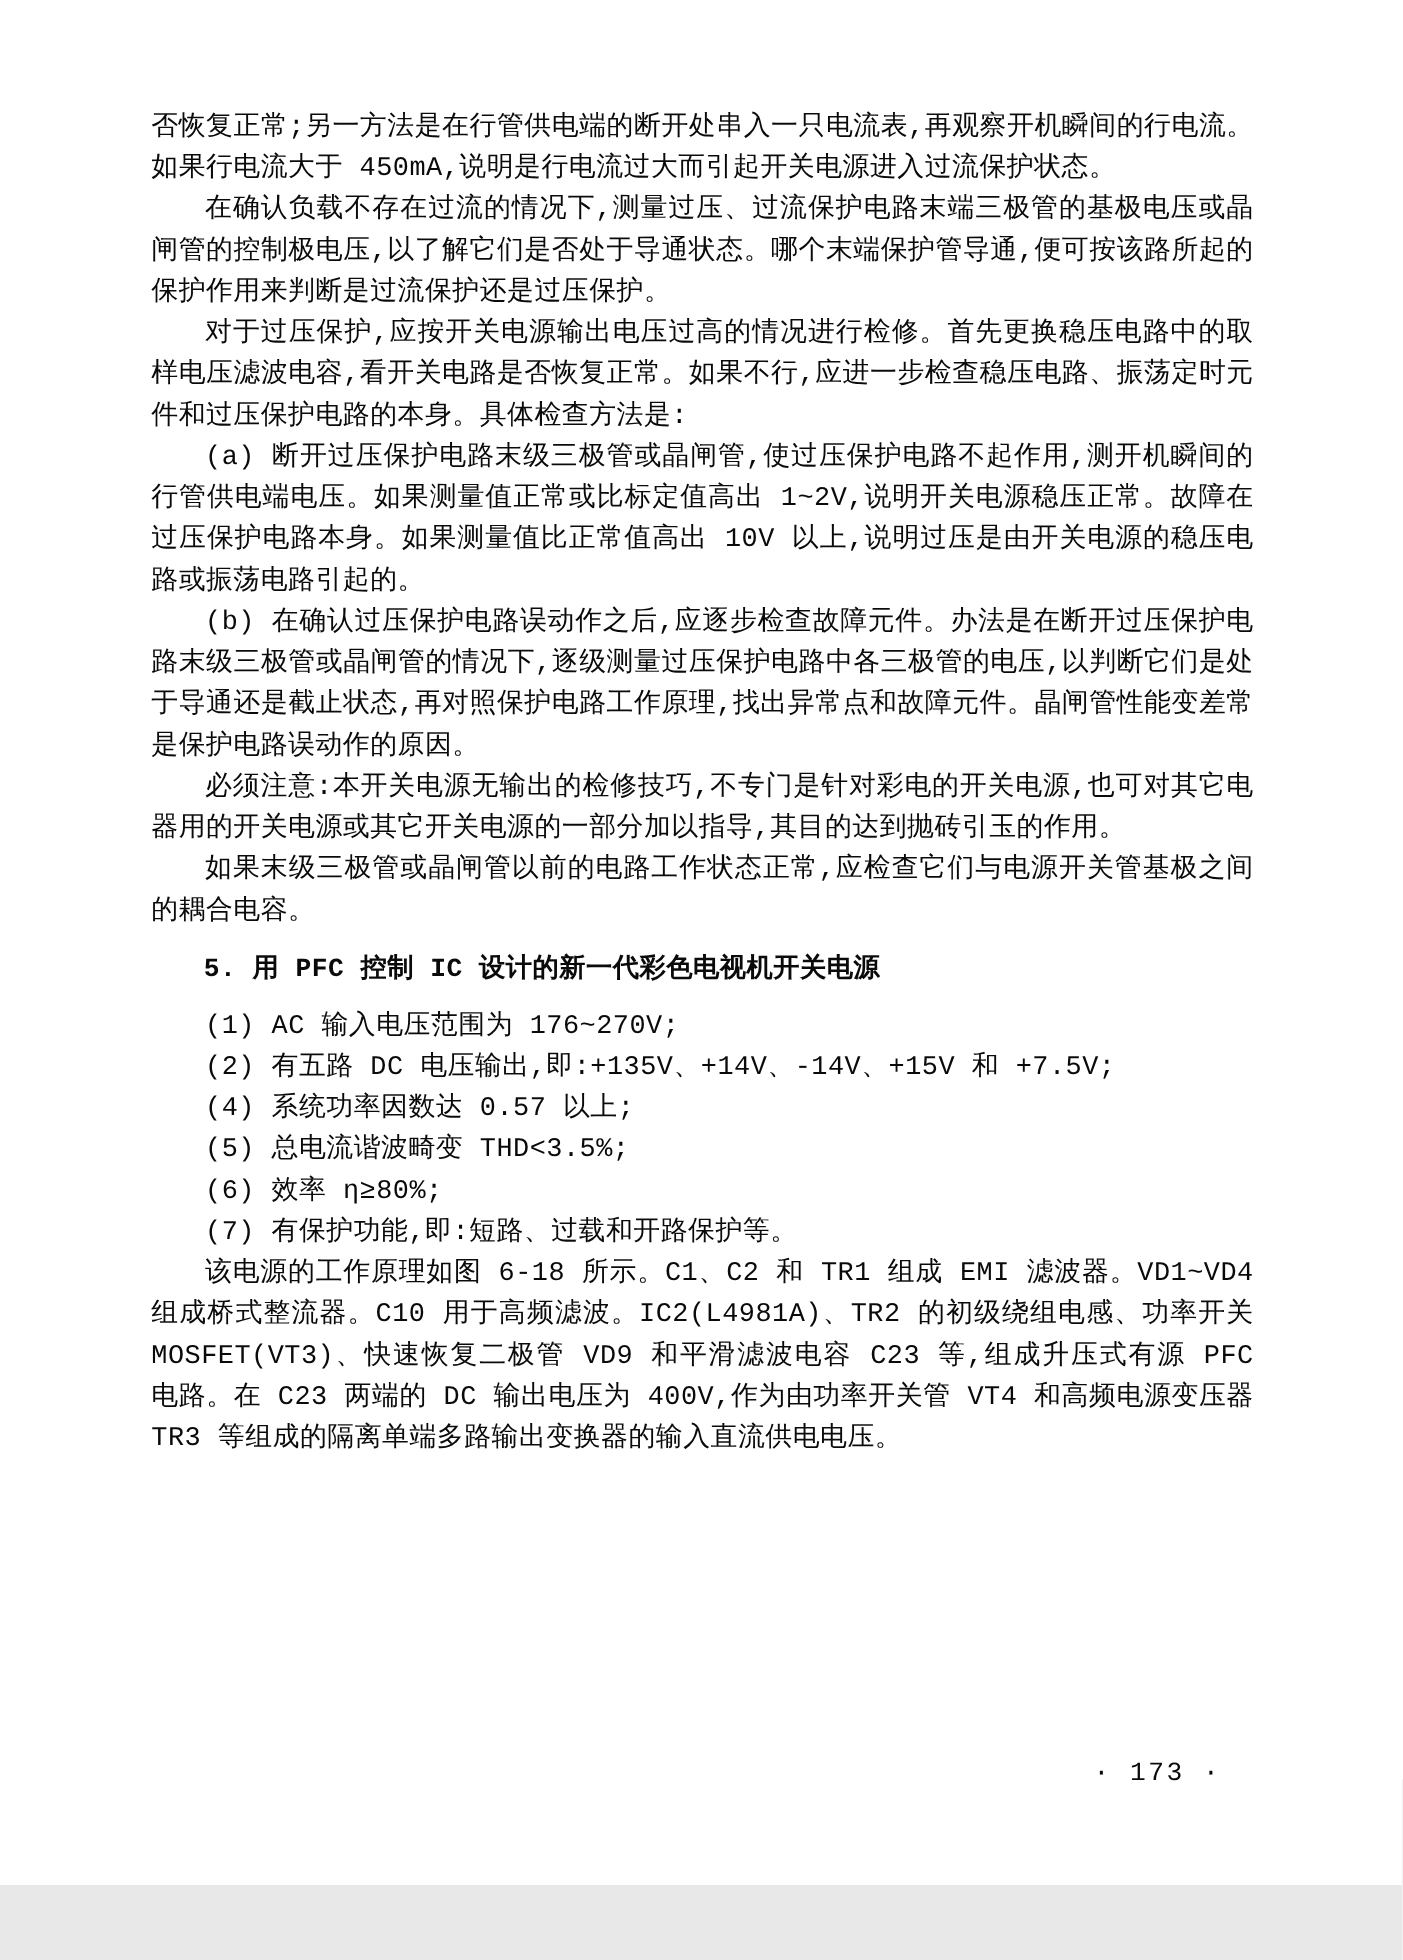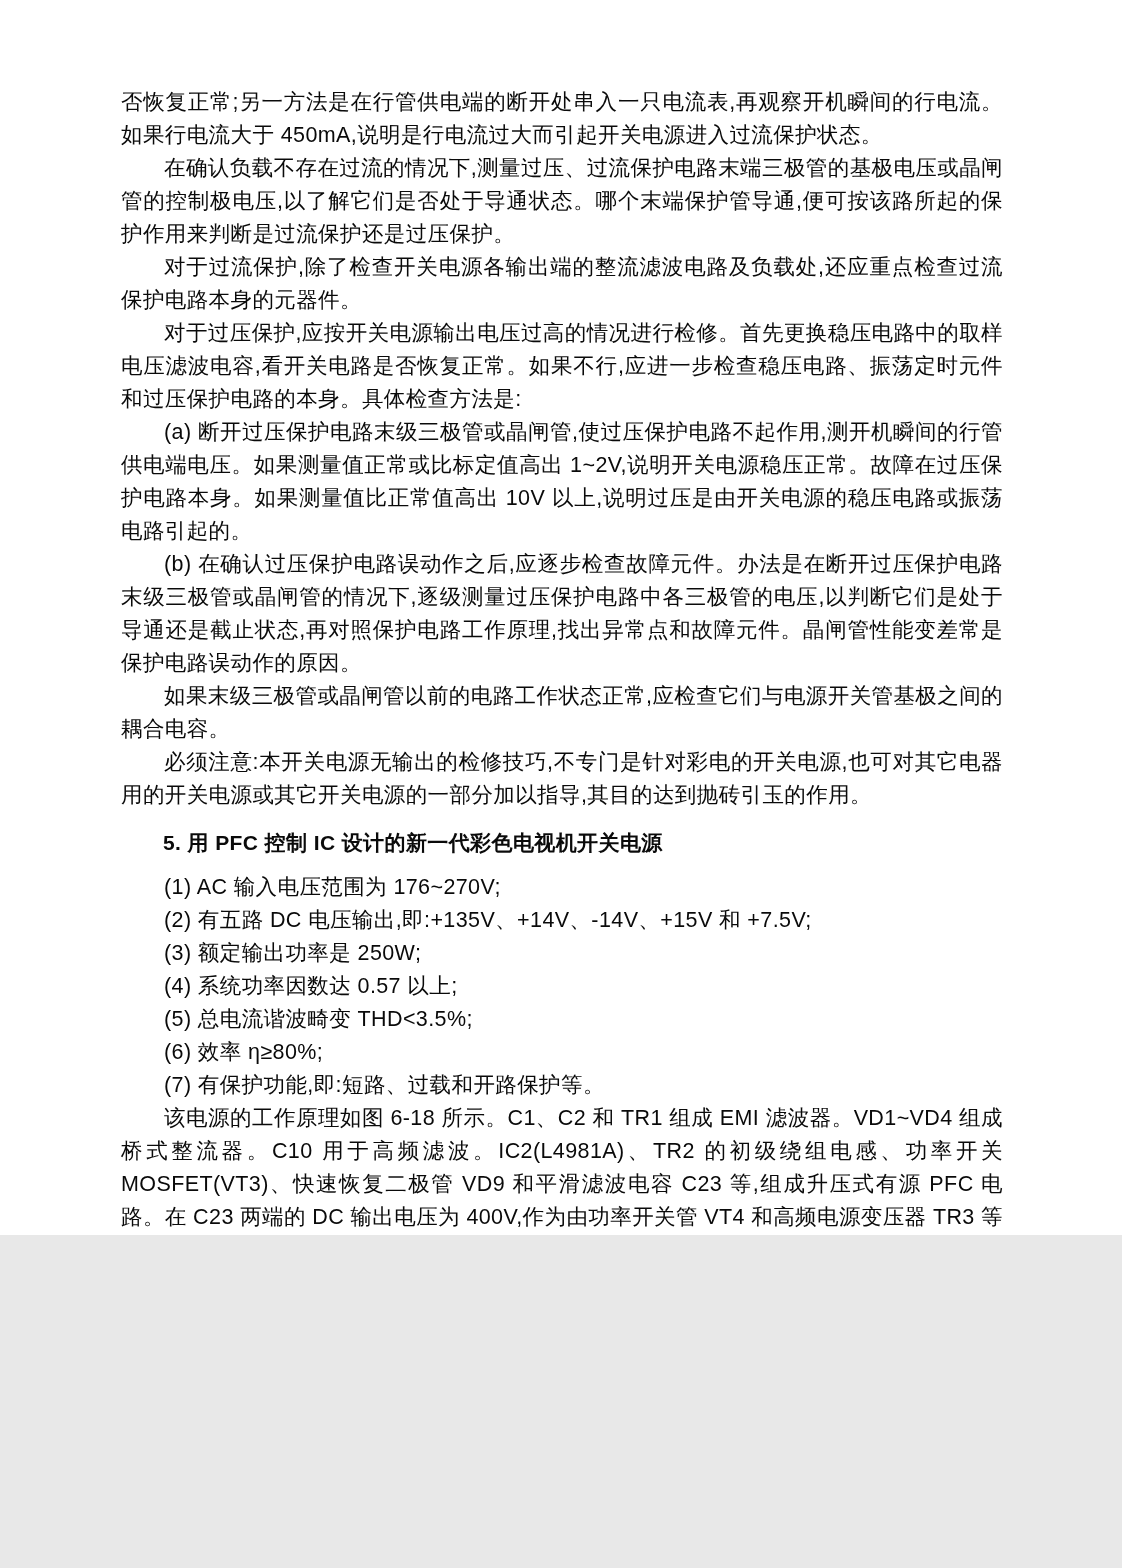--- a/index.html
+++ b/index.html
@@ -3,25 +3,25 @@
 <meta charset="utf-8">
 <style>
   html, body {
     margin: 0;
     padding: 0;
     background: #e8e8e8;
   }
   .page {
     position: relative;
     width: 1122px;
-    height: 1235px;
+    height: 1508px;
     margin: 0 auto;
     background: #ffffff;
     color: #0a0a0a;
-    font-family: Liberation Sans, sans-serif;
+    font-family: Liberation Mono, monospace;
     overflow: hidden;
   }
   .text-block {
     position: absolute;
     left: 121px;
     top: 86px;
     width: 882px;
     font-size: 21.5px;
     line-height: 33px;
     letter-spacing: 0.4px;
@@ -59,30 +59,28 @@
     letter-spacing: 2px;
   }
 </style>
 </head>
 <body>
 
 <div class="page">
   <div class="text-block">
     <p class="para no-indent">否恢复正常;另一方法是在行管供电端的断开处串入一只电流表,再观察开机瞬间的行电流。如果行电流大于 450mA,说明是行电流过大而引起开关电源进入过流保护状态。</p>
     <p class="para">在确认负载不存在过流的情况下,测量过压、过流保护电路末端三极管的基极电压或晶闸管的控制极电压,以了解它们是否处于导通状态。哪个末端保护管导通,便可按该路所起的保护作用来判断是过流保护还是过压保护。</p>
-    <p class="para">对于过流保护,除了检查开关电源各输出端的整流滤波电路及负载处,还应重点检查过流保护电路本身的元器件。</p>
     <p class="para">对于过压保护,应按开关电源输出电压过高的情况进行检修。首先更换稳压电路中的取样电压滤波电容,看开关电路是否恢复正常。如果不行,应进一步检查稳压电路、振荡定时元件和过压保护电路的本身。具体检查方法是:</p>
     <p class="para">(a) 断开过压保护电路末级三极管或晶闸管,使过压保护电路不起作用,测开机瞬间的行管供电端电压。如果测量值正常或比标定值高出 1~2V,说明开关电源稳压正常。故障在过压保护电路本身。如果测量值比正常值高出 10V 以上,说明过压是由开关电源的稳压电路或振荡电路引起的。</p>
     <p class="para">(b) 在确认过压保护电路误动作之后,应逐步检查故障元件。办法是在断开过压保护电路末级三极管或晶闸管的情况下,逐级测量过压保护电路中各三极管的电压,以判断它们是处于导通还是截止状态,再对照保护电路工作原理,找出异常点和故障元件。晶闸管性能变差常是保护电路误动作的原因。</p>
+    <p class="para">必须注意:本开关电源无输出的检修技巧,不专门是针对彩电的开关电源,也可对其它电器用的开关电源或其它开关电源的一部分加以指导,其目的达到抛砖引玉的作用。</p>
     <p class="para">如果末级三极管或晶闸管以前的电路工作状态正常,应检查它们与电源开关管基极之间的耦合电容。</p>
-    <p class="para">必须注意:本开关电源无输出的检修技巧,不专门是针对彩电的开关电源,也可对其它电器用的开关电源或其它开关电源的一部分加以指导,其目的达到抛砖引玉的作用。</p>
     <h2 class="section-heading">5. 用 PFC 控制 IC 设计的新一代彩色电视机开关电源</h2>
     <p class="list-item">(1) AC 输入电压范围为 176~270V;</p>
     <p class="list-item">(2) 有五路 DC 电压输出,即:+135V、+14V、-14V、+15V 和 +7.5V;</p>
-    <p class="list-item">(3) 额定输出功率是 250W;</p>
     <p class="list-item">(4) 系统功率因数达 0.57 以上;</p>
     <p class="list-item">(5) 总电流谐波畸变 THD&lt;3.5%;</p>
     <p class="list-item">(6) 效率 η≥80%;</p>
     <p class="list-item">(7) 有保护功能,即:短路、过载和开路保护等。</p>
     <p class="para">该电源的工作原理如图 6-18 所示。C1、C2 和 TR1 组成 EMI 滤波器。VD1~VD4 组成桥式整流器。C10 用于高频滤波。IC2(L4981A)、TR2 的初级绕组电感、功率开关 MOSFET(VT3)、快速恢复二极管 VD9 和平滑滤波电容 C23 等,组成升压式有源 PFC 电路。在 C23 两端的 DC 输出电压为 400V,作为由功率开关管 VT4 和高频电源变压器 TR3 等组成的隔离单端多路输出变换器的输入直流供电电压。</p>
   </div>
   <div class="page-footer">· 173 ·</div>
 </div>
 
 </body></html>

